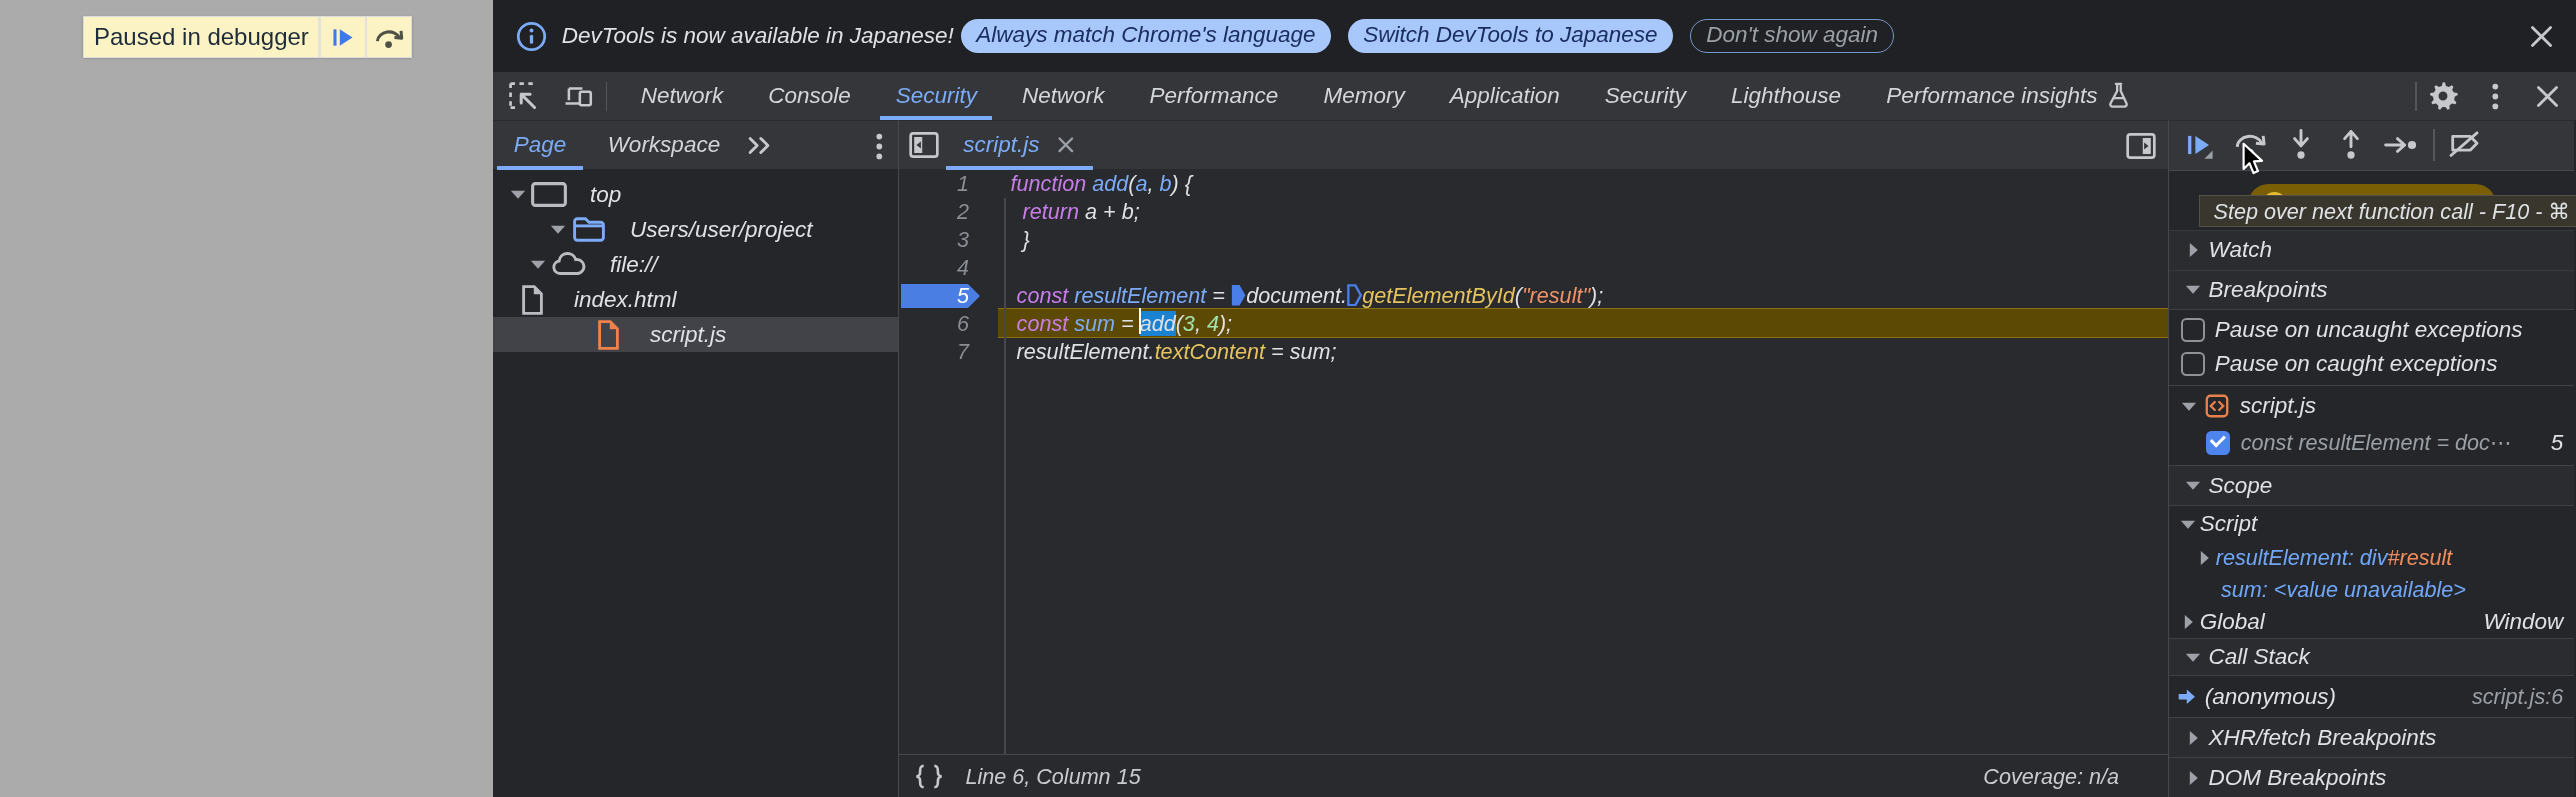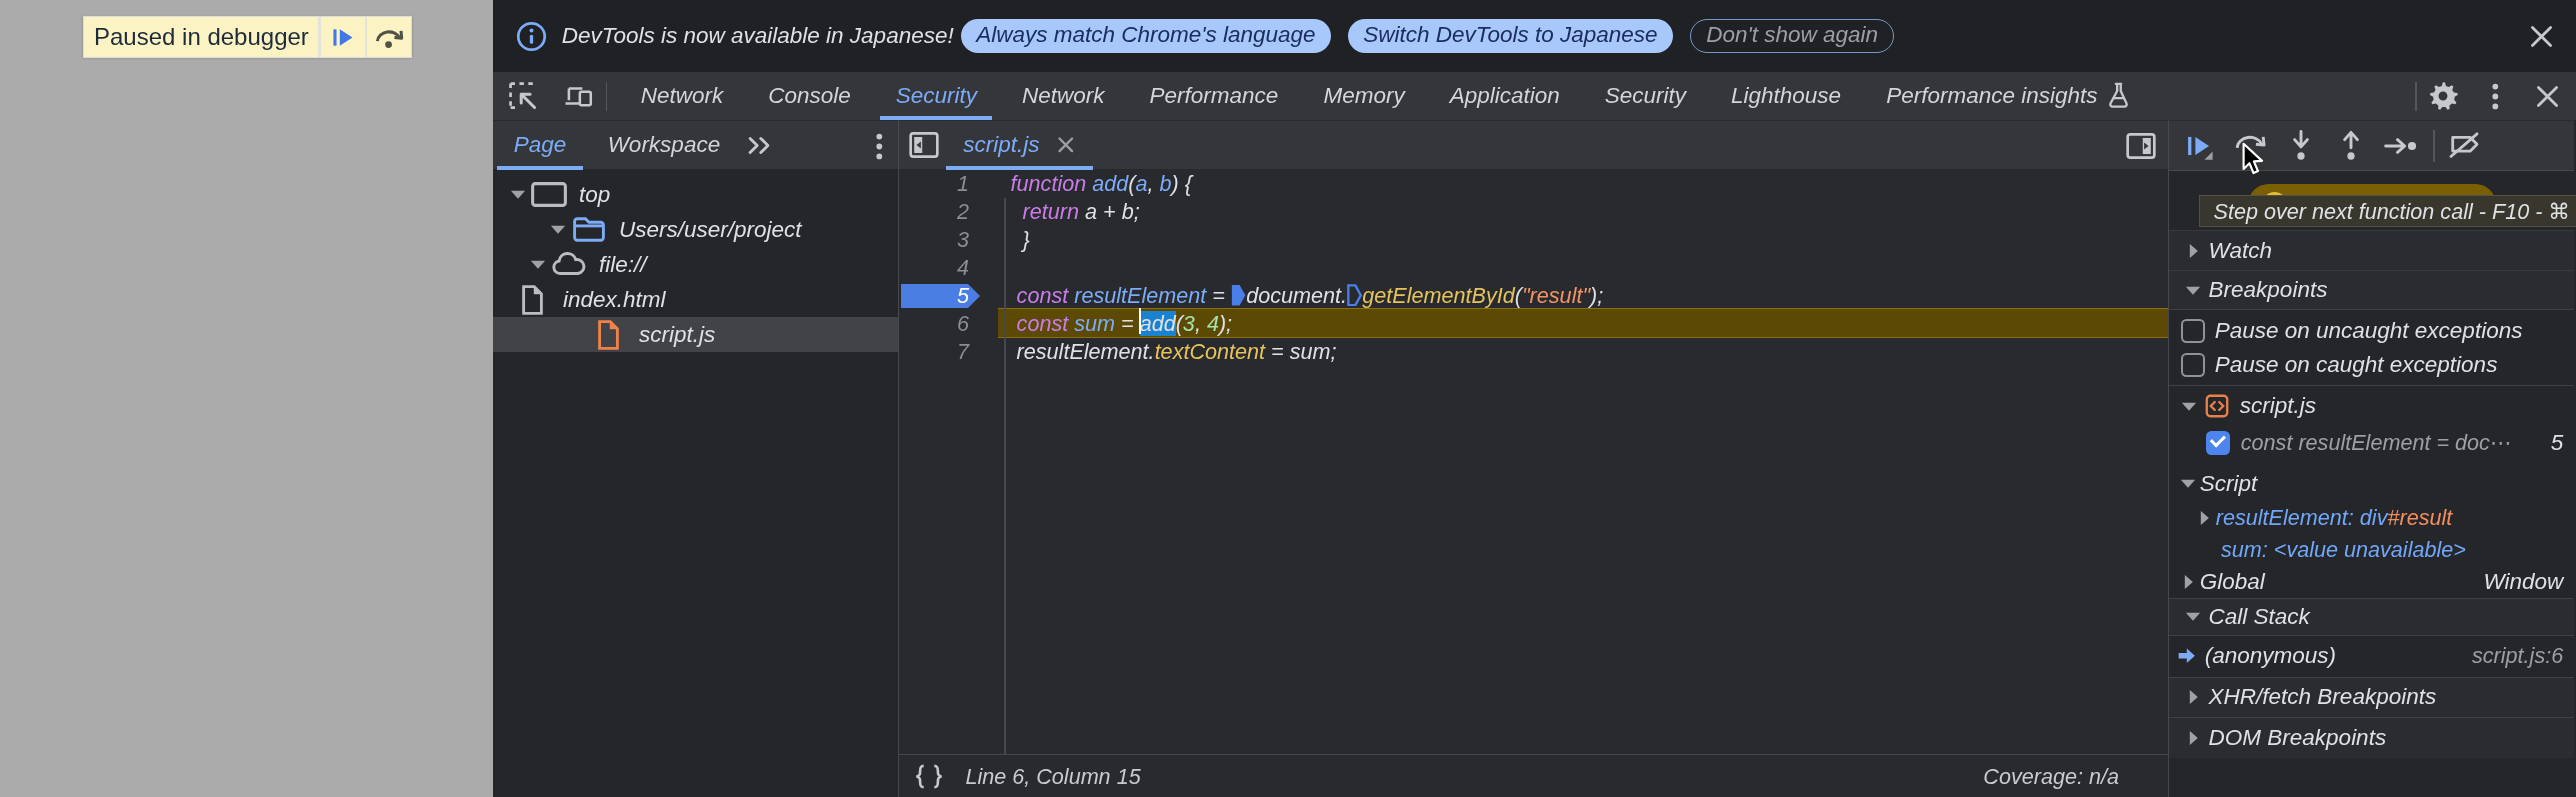--- a/index.html
+++ b/index.html
@@ -50,21 +50,21 @@
   
   .subbar { height:49px; background:#35363A; border-top:1.8px solid #2A2B2E; display:flex; align-items:center; position:relative; }
   #pane-tree .subtab { position:relative; height:49px; line-height:47px; font-size:22.5px; padding:0 20.7px; color:#D2D5D9; white-space:nowrap; }
   #pane-tree .subtab.active { color:#7CACF8; }
   #pane-tree .subtab.active::after { content:""; position:absolute; left:3.6px; right:3.6px; bottom:0; height:3.6px; background:#7CACF8; }
   #tree-content { flex:1; padding-top:8px; }
   .tree-row { height:35px; display:flex; align-items:center; font-size:22.5px; color:#DFE1E5; white-space:nowrap; }
   .tree-row.selected { background:#414348; }
   .tree-arrow { width:18px; display:flex; justify-content:center; }
   .tree-icon { width:43px; display:flex; justify-content:center; align-items:center; }
-  .tree-label { margin-left:9px; }
+  .tree-label { margin-left:20px; }
 
   
   #editor-tabstrip { height:49px; background:#35363A; border-top:1.8px solid #2A2B2E; display:flex; align-items:center; position:relative; }
   #editor-tabstrip .panel-btn { width:40px; height:40px; display:flex; align-items:center; justify-content:center; }
   #editor-tabstrip .panel-btn.left { margin-left:5.4px; }
   #editor-tabstrip .panel-btn.right { position:absolute; right:7.2px; top:4.5px; }
   .editor-tab { position:relative; height:49px; display:flex; align-items:center; padding:0 16px 0 17px; margin-left:1.8px; }
   .editor-tab .et-label { color:#7CACF8; font-size:22.5px; }
   .editor-tab .et-close { margin-left:16px; }
   .editor-tab::after { content:""; position:absolute; left:0; right:0; bottom:0; height:3.6px; background:#7CACF8; }
@@ -483,20 +483,28 @@
               </span>
             <span class="grp-label">script.js</span>
           </div>
           <div class="entry-row">
             <span class="checkbox checked"></span>
             <span class="entry-label">const resultElement = doc⋯</span>
             <span class="entry-line">5</span>
           </div>
         </div>
 
+        <div id="scope-header" class="sb-header sb-h46">
+          <span class="sb-arrow">
+              <svg width="16" height="10.8" viewBox="0 0 18 12">
+                <path d="M1 2 h16 l-8 9 z" fill="#9EA2A8"></path>
+              </svg>
+            </span>
+          <span class="sb-label">Scope</span>
+        </div>
 
         <div class="scope-row sr-h40" style="font-size:22.5px;">
           <span class="sr-arrow" style="margin-left:9px;">
               <svg width="16" height="10.8" viewBox="0 0 18 12">
                 <path d="M1 2 h16 l-8 9 z" fill="#9EA2A8"></path>
               </svg>
             </span>
           <span style="margin-left:1.8px;color:#DFE1E5;">Script</span>
         </div>
         <div class="scope-row sr-h36" style="font-size:21.6px;">

